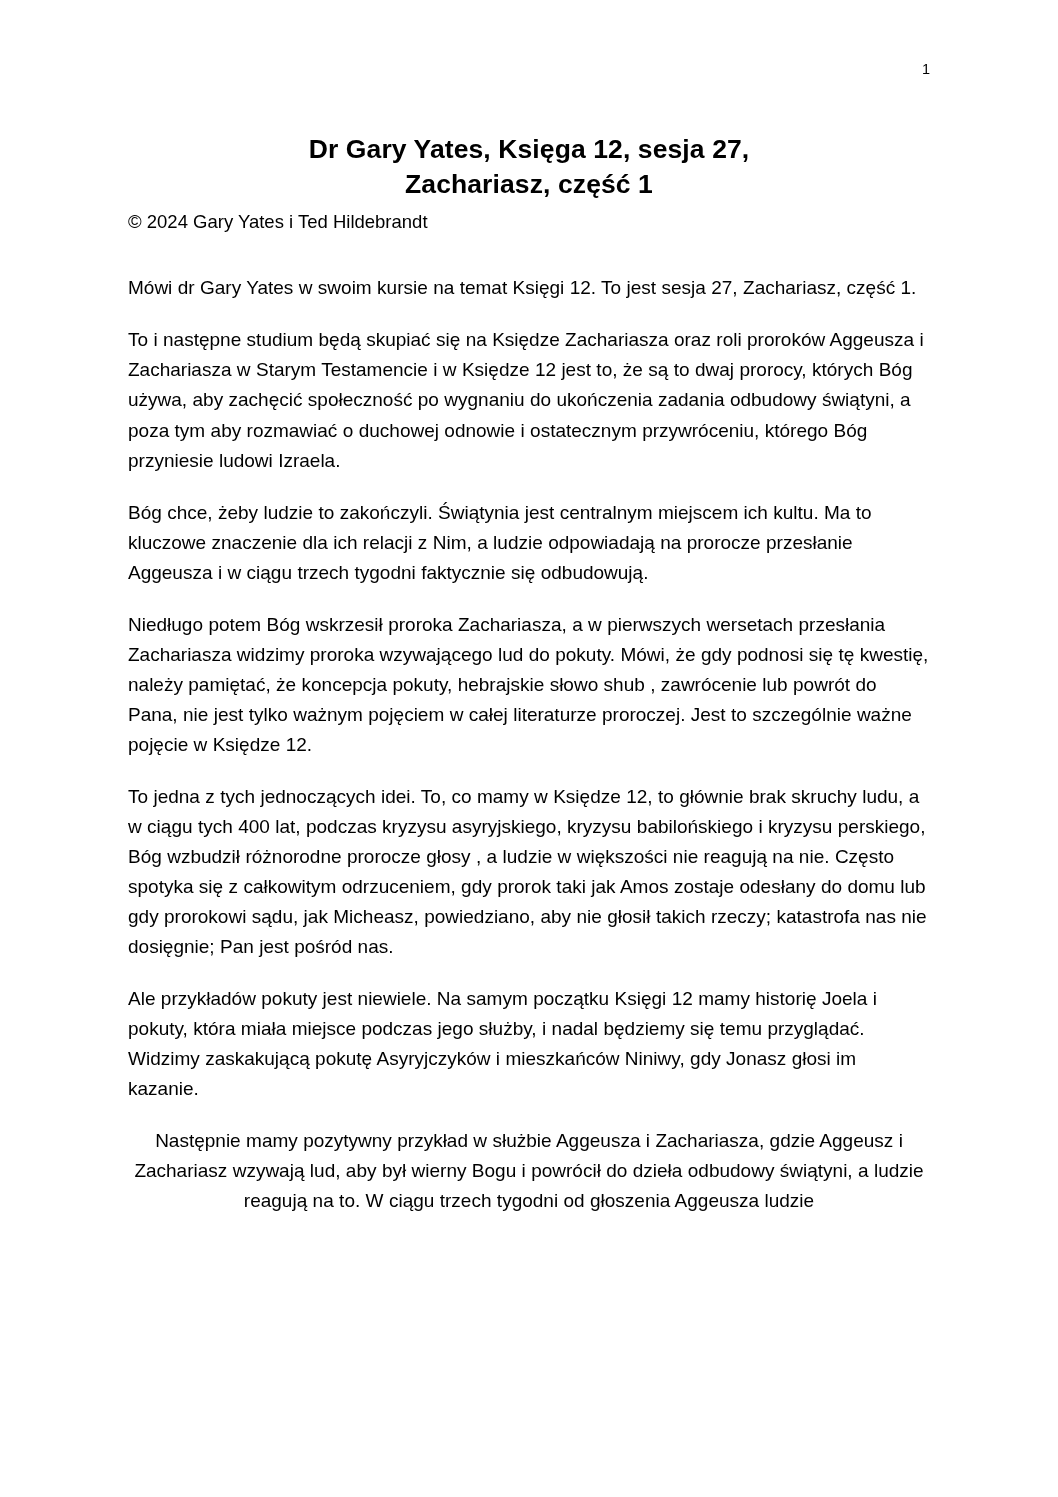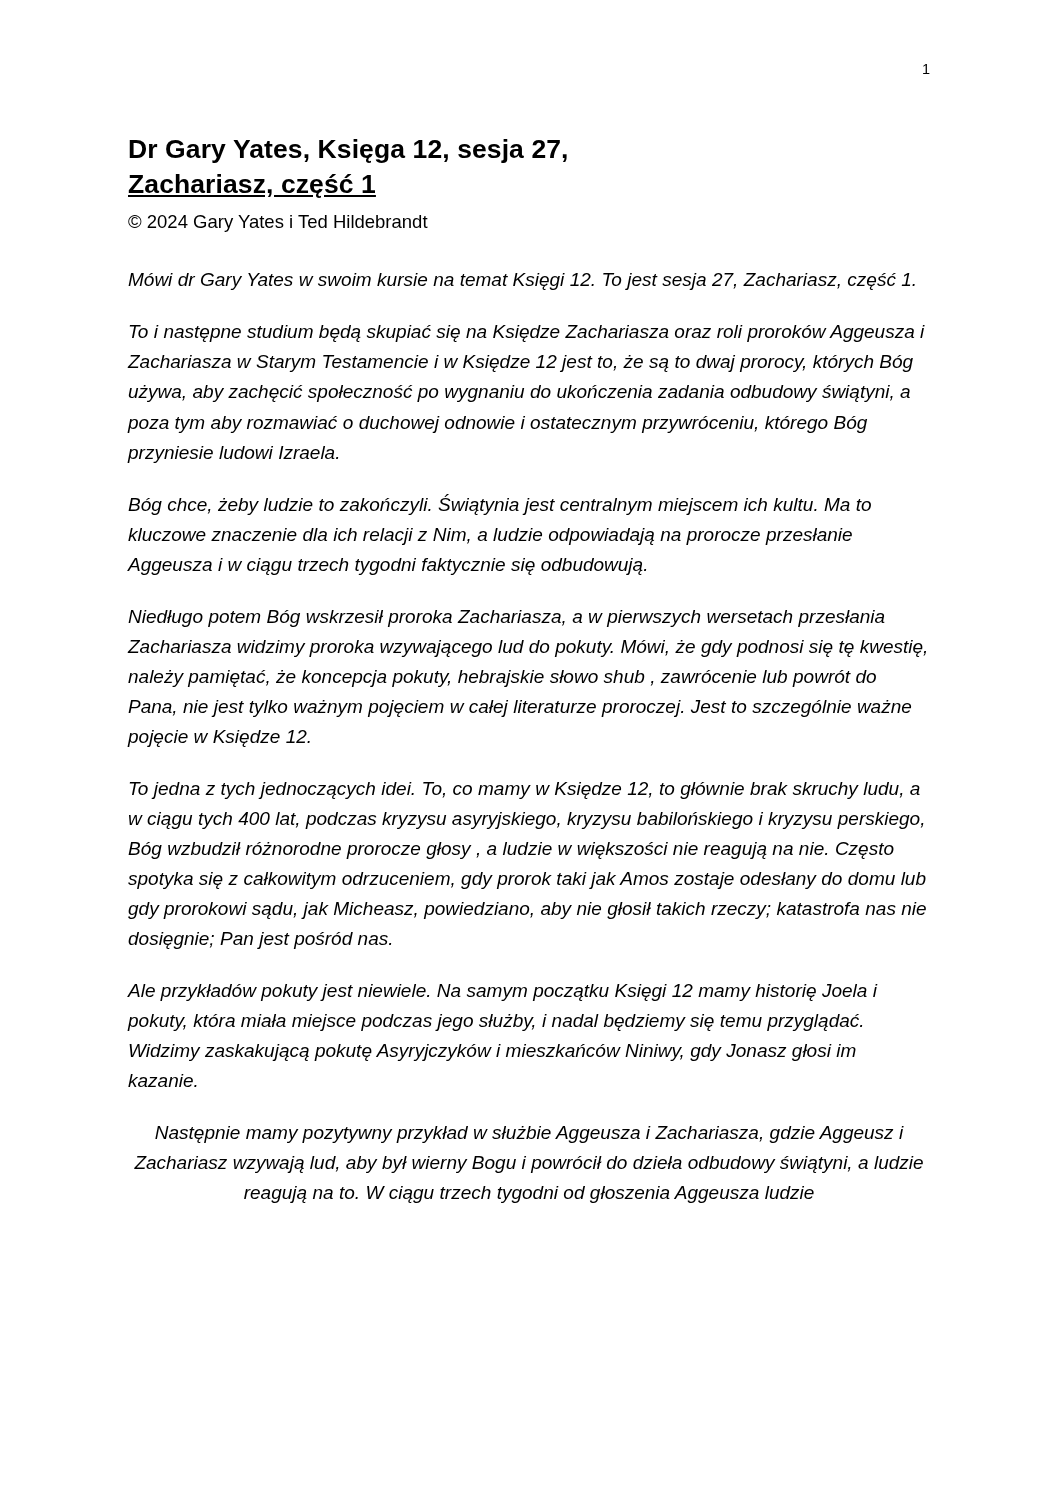--- a/index.html
+++ b/index.html
@@ -24,40 +24,38 @@
   }
   .page-number {
     position: absolute;
     top: 62px;
     right: 128px;
     font-size: 14.5px;
     line-height: 1;
     color: #000;
   }
   .doc-title {
-    text-align: left;
+    text-align: center;
     font-size: 26.5px;
     font-weight: bold;
     line-height: 1.33;
     margin: 72px 0 0 0;
     letter-spacing: 0.1px;
   }
   .doc-title .line2 {
     display: block;
-    text-decoration: underline;
   }
   .copyright {
     text-align: left;
     font-size: 18.5px;
     line-height: 1.35;
     margin: 8px 0 0 0;
   }
   .body-text {
-    margin-top: 30px;
-    font-style: italic;
+    margin-top: 38px;
   }
   .body-text p {
     font-size: 19px;
     line-height: 1.58;
     margin: 0 0 22px 0;
     text-align: left;
     word-spacing: 0.1px;
   }
   .body-text p:last-child {
     margin-bottom: 0;

